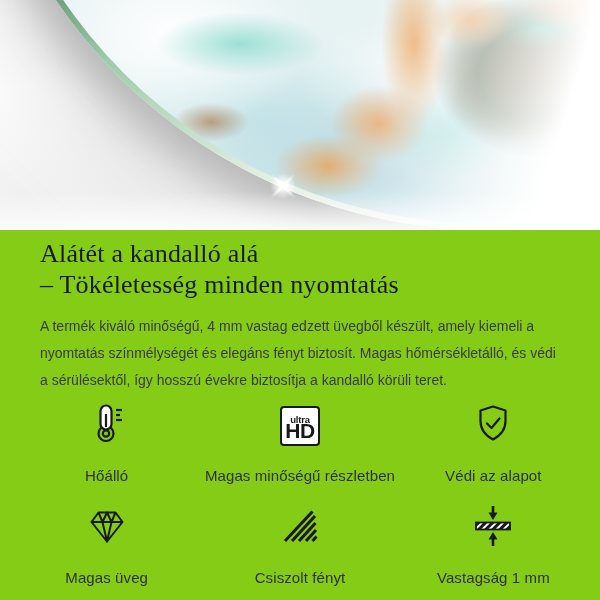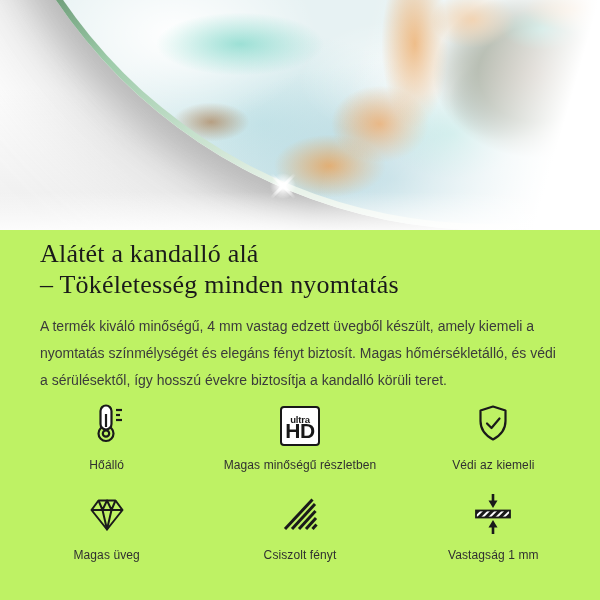--- a/index.html
+++ b/index.html
@@ -1,16 +1,16 @@
 <!DOCTYPE html>
 <html><head>
 <meta charset="utf-8">
 <style>
   html,body{margin:0;padding:0;background:#fff;}
-  .page{position:relative;width:600px;height:600px;background:#bef264;overflow:hidden;
+  .page{position:relative;width:600px;height:600px;background:#84cc16;overflow:hidden;
         font-family:"Liberation Sans", sans-serif;}
 
   
   .hero{position:relative;width:600px;height:230px;overflow:hidden;
         background:radial-gradient(420px 260px at 2% 112%, #e9e9e9, rgba(235,235,235,0) 65%), #fff;}
   .glass-edge{position:absolute;left:-33px;top:-812px;width:1042px;height:1042px;border-radius:50%;
         background:linear-gradient(150deg,#f4f8f4 28%,#aecfb8 40%,#55855f 49%,#9ecbaa 58%,#e9f3ea 72%);
         box-shadow:-14px 18px 38px rgba(120,120,120,.40), -32px 48px 95px rgba(145,145,145,.28);}
   .glass-face{position:absolute;left:6px;top:6px;right:6px;bottom:6px;border-radius:50%;
         background:
@@ -43,21 +43,21 @@
 
   
   .title{margin:8px 40px 0 40px;font-family:"Liberation Serif","DejaVu Serif",serif;
          font-weight:400;font-size:26px;line-height:31px;color:#1a1a1a;letter-spacing:.2px;}
   .desc{margin:13px 35px 0 40px;width:527px;font-size:14px;line-height:27px;color:#3b3b3b;}
 
   
   .features{margin:6px 0 0 10px;width:580px;display:grid;grid-template-columns:repeat(3,1fr);row-gap:18px;}
   .feature{display:flex;flex-direction:column;align-items:center;}
   .icon-box{height:46px;display:flex;align-items:flex-end;justify-content:center;}
-  .feature-label{margin-top:12px;font-size:12px;color:#303030;letter-spacing:.1px;}
+  .feature-label{margin-top:21px;font-size:15px;color:#303030;letter-spacing:.1px;}
   .icon-svg{display:block;}
   .uhd-box{width:36px;height:36px;border:2.5px solid #181818;border-radius:4px;
            display:flex;flex-direction:column;align-items:center;justify-content:center;background:#fff;}
   .uhd-top{font-size:9.5px;font-weight:700;color:#181818;line-height:9px;letter-spacing:-.2px;}
   .uhd-bottom{font-size:21px;font-weight:700;color:#181818;line-height:14px;letter-spacing:-.5px;}
 </style>
 </head>
 <body>
 
 <div class="page">
@@ -102,21 +102,21 @@
       <div class="feature-label">Magas minőségű részletben</div>
     </div>
 
     <div class="feature">
       <div class="icon-box">
         <svg class="icon-svg" width="44" height="44" viewBox="0 0 44 44" fill="none" stroke="#1a1a1a" stroke-width="2.2" stroke-linejoin="round">
           <path d="M22 4.5 L34.5 8.5 V19 C34.5 27.5 29.5 33.5 22 37.5 C14.5 33.5 9.5 27.5 9.5 19 V8.5 Z"></path>
           <path d="M16 21.5 L20.5 26 L28.5 16.5" stroke-linecap="round"></path>
         </svg>
       </div>
-      <div class="feature-label">Védi az kiemeli</div>
+      <div class="feature-label">Védi az alapot</div>
     </div>
 
     <div class="feature">
       <div class="icon-box">
         <svg class="icon-svg" width="44" height="44" viewBox="0 0 44 44" fill="none" stroke="#1a1a1a" stroke-width="2" stroke-linejoin="round">
           <path d="M13.5 8.5 H30.5 L37.5 18 L22 37.5 L6.5 18 Z"></path>
           <line x1="6.5" y1="18" x2="37.5" y2="18"></line>
           <path d="M13.5 8.5 L17.5 18 L22 8.5 L26.5 18 L30.5 8.5"></path>
           <path d="M17.5 18 L22 37.5 L26.5 18"></path>
         </svg>

